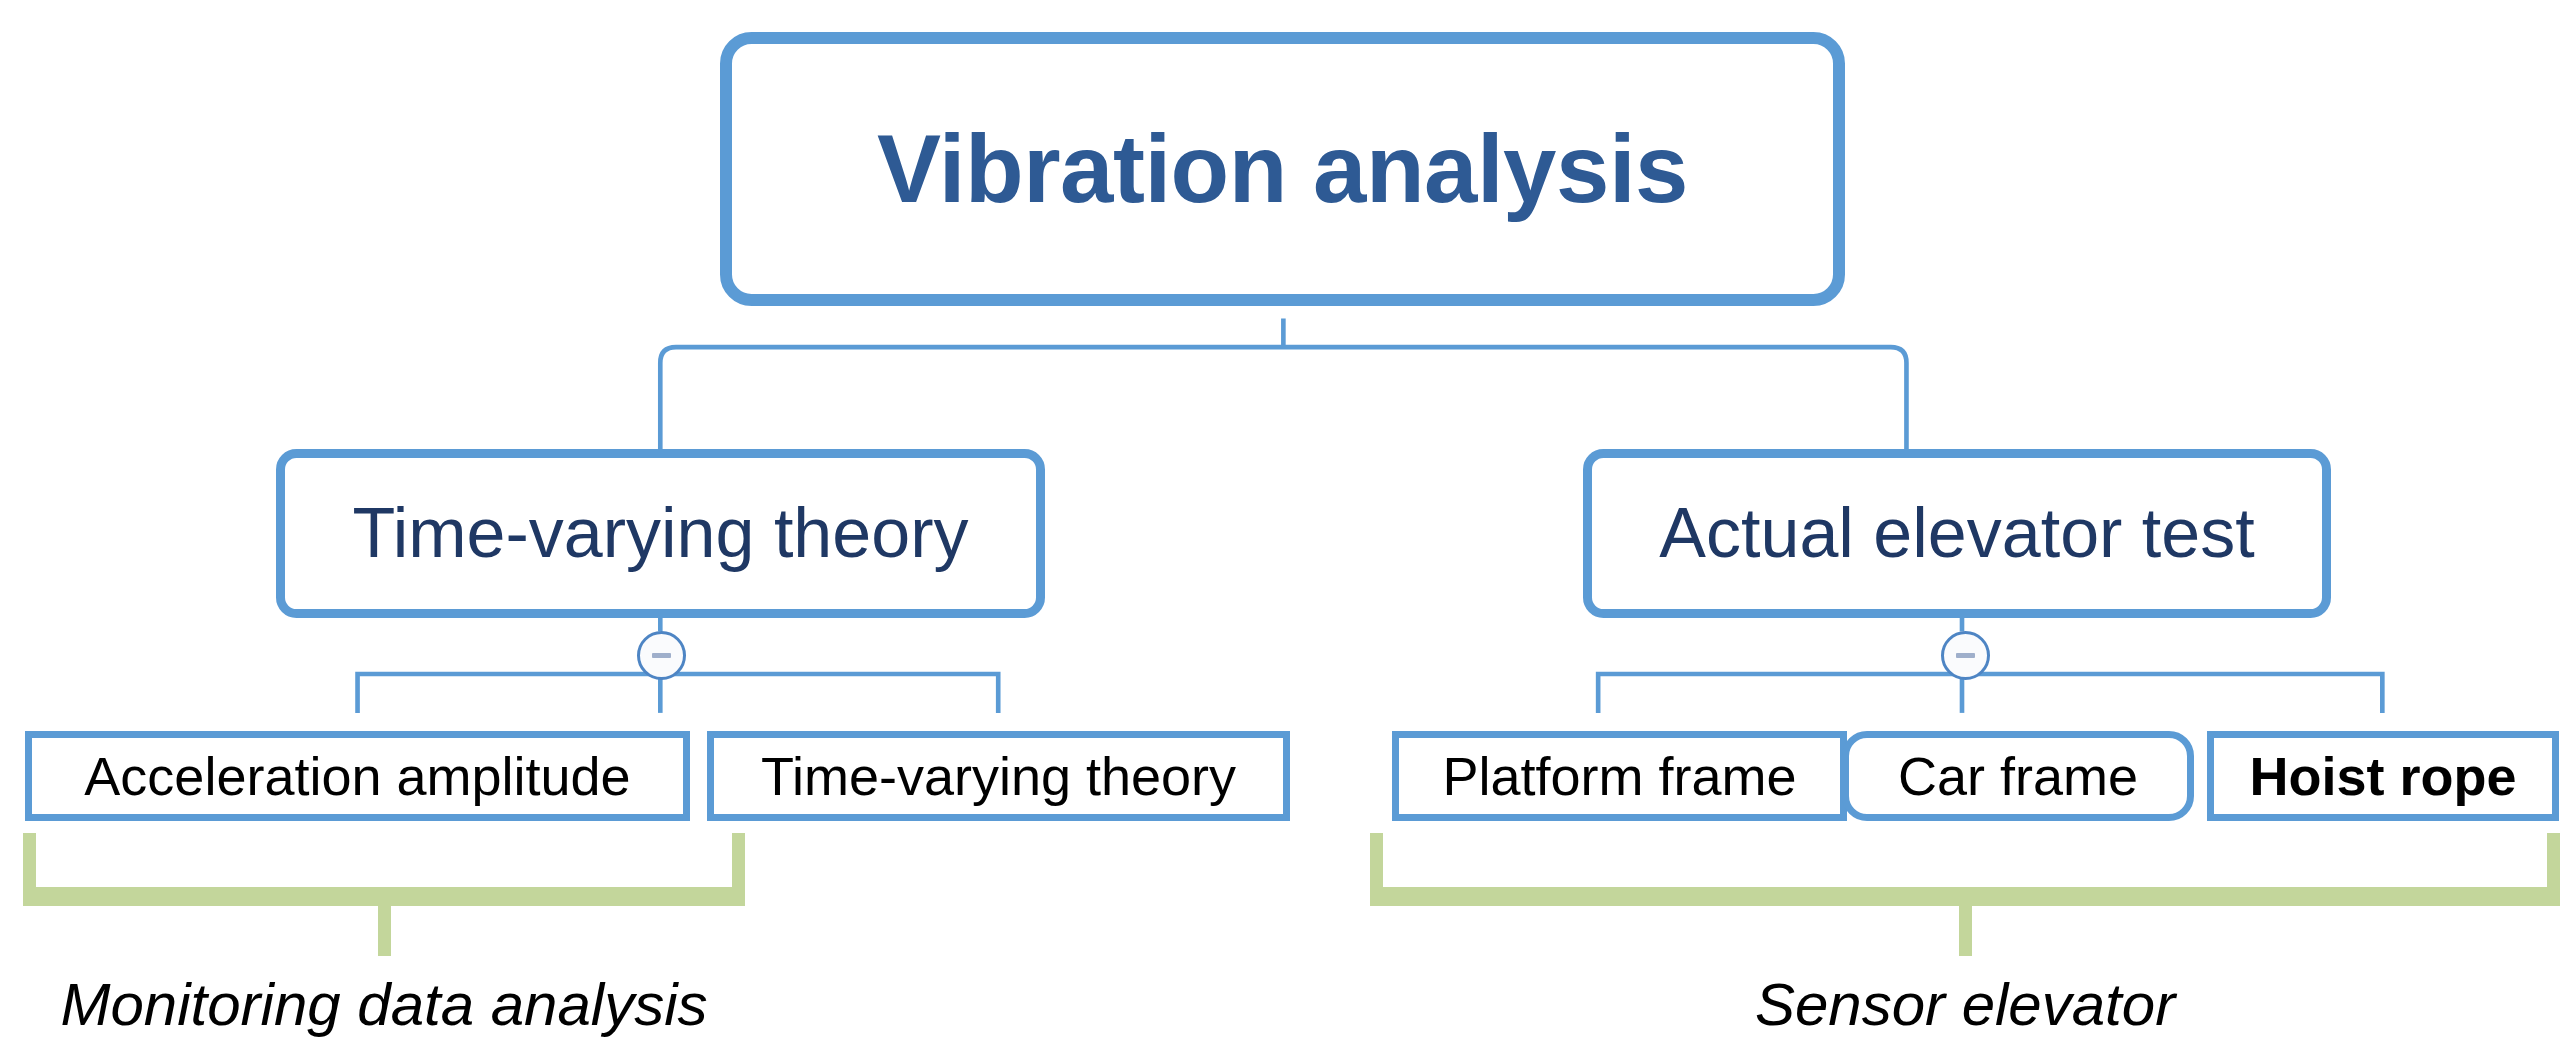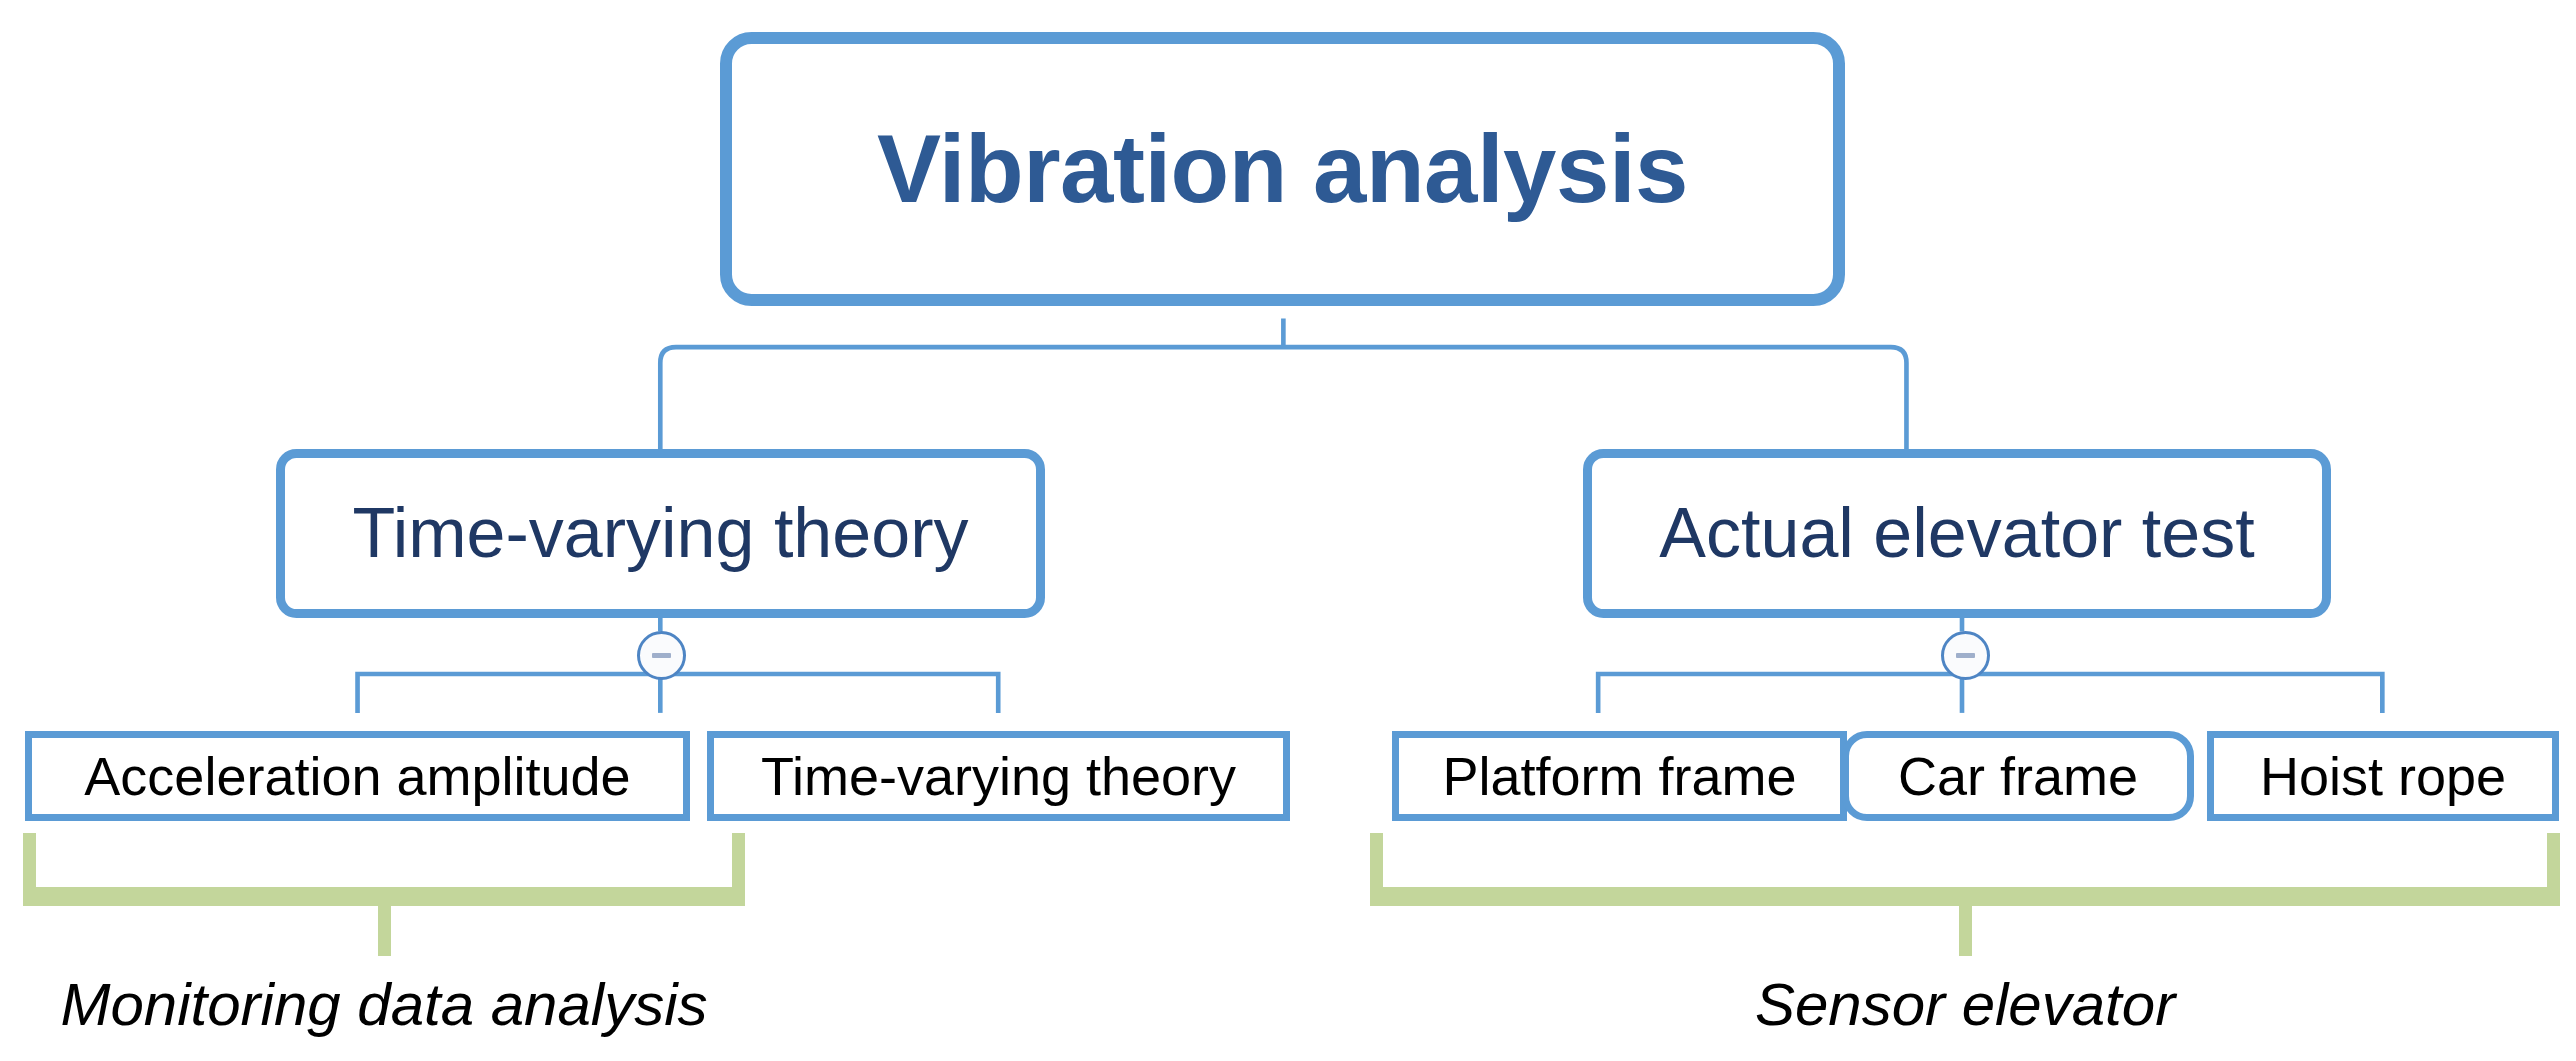--- a/index.html
+++ b/index.html
@@ -76,21 +76,21 @@
     border-radius: 0;
     font-size: 54px;
     font-weight: normal;
     color: #000000;
     margin-top: 18px;
   }
   .leaf-0 { left: 25px;   width: 665px; }
   .leaf-1 { left: 707px;  width: 583px; }
   .leaf-2 { left: 1392px; width: 455px; }
   .leaf-3 { left: 1842px; width: 352px; border-radius: 25px; }
-  .leaf-4 { left: 2207px; width: 352px; }
+  .leaf-4 { left: 2207px; width: 352px; font-weight: bold; }
 
   
   .collapse-toggle {
     position: absolute;
     width: 43px;
     height: 43px;
     border-radius: 50%;
     border: 3.7px solid #4E85C4;
     background: #FAFBFD;
     z-index: 5;

